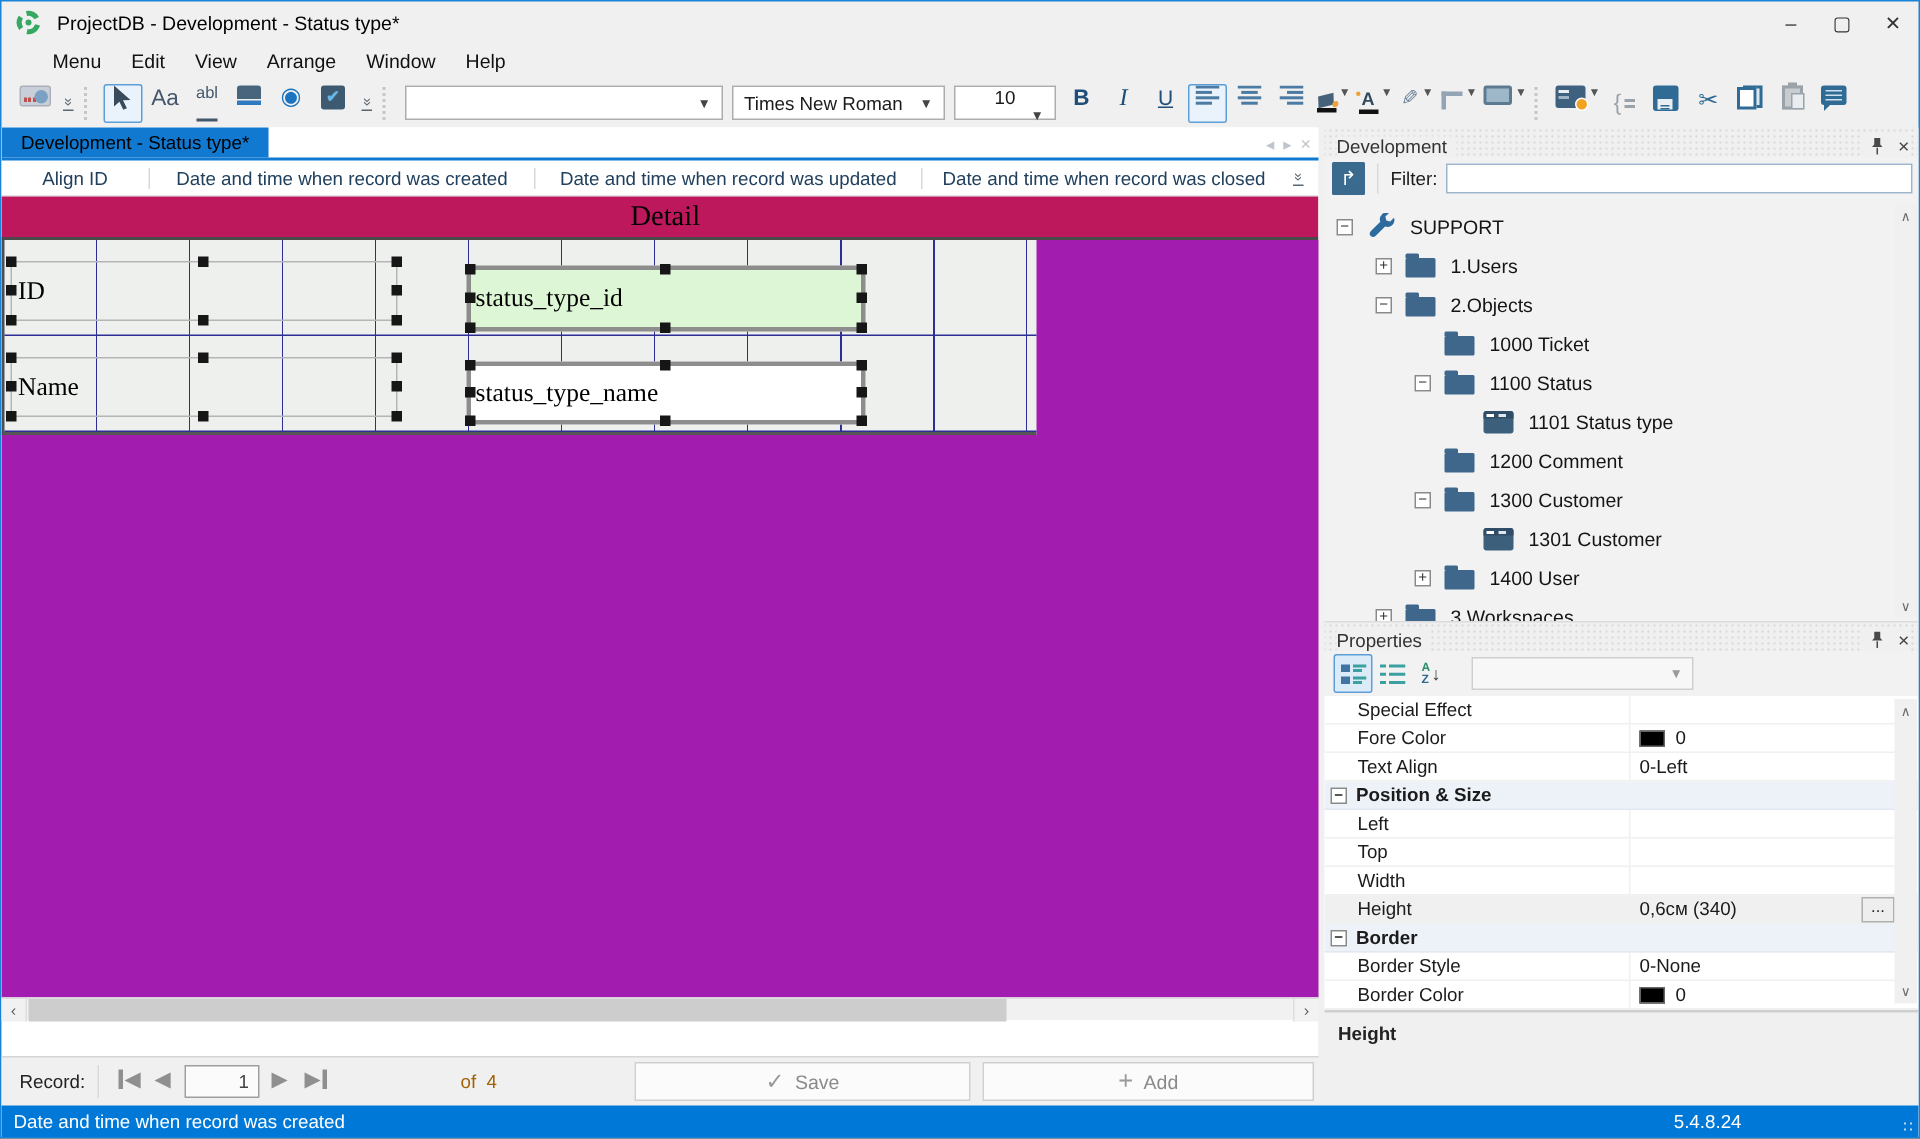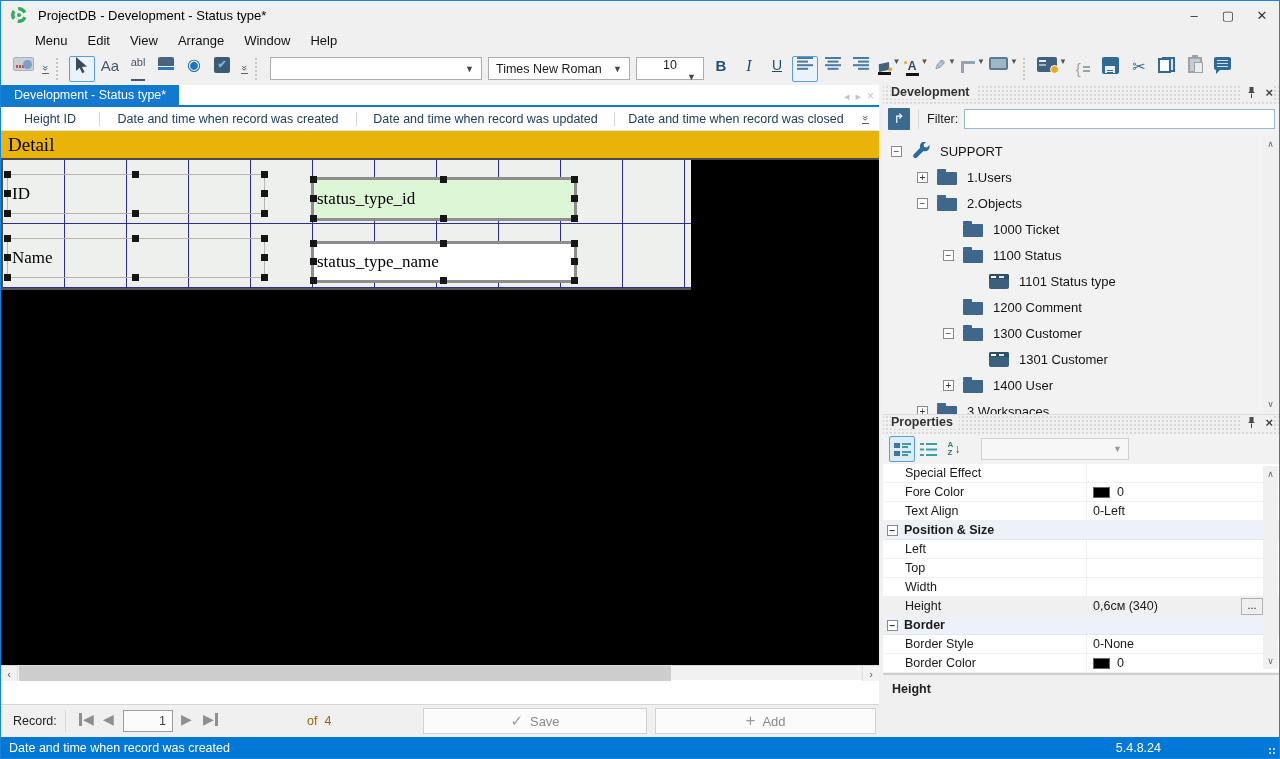--- a/index.html
+++ b/index.html
@@ -70,31 +70,31 @@
   .ic-paste:before{content:"";position:absolute;left:2px;top:-4px;width:6px;height:3px;background:#9aa2aa;}
   .ic-paste:after{content:"";position:absolute;right:-3px;bottom:-2px;width:7px;height:9px;background:#e9edf0;border:1px solid #9aa2aa;}
   .ic-comment{width:17px;height:13px;background:#2f6b94;border-radius:2px;position:relative;}
   .ic-comment:before{content:"";position:absolute;left:2px;bottom:-4px;border:3px solid transparent;border-top-color:#2f6b94;border-left-color:#2f6b94;}
   .ic-comment:after{content:"";position:absolute;left:3px;top:3px;width:11px;height:1px;background:#cfe0ec;box-shadow:0 3px 0 #cfe0ec,0 6px 0 #cfe0ec;}
   
   .main{flex:1;display:flex;min-height:0;}
   .left{width:878px;display:flex;flex-direction:column;background:#fff;}
   
   .tabbar{height:22px;background:#fff;border-bottom:2px solid #1179d0;display:flex;align-items:flex-end;position:relative;}
-  .tab{height:20px;background:#1179d0;color:#ffffff;font-size:12.5px;display:flex;align-items:center;padding:0 13px;}
+  .tab{height:20px;background:#1179d0;color:#000000;font-size:12.5px;display:flex;align-items:center;padding:0 13px;}
   .tabnav{position:absolute;right:5px;top:4px;display:flex;gap:6px;color:#c0c6cc;font-size:11px;align-items:center;}
   
   .colheads{height:24px;background:#fff;display:flex;align-items:center;border-bottom:1px solid #e4e4e4;}
   .colhead{font-size:12.5px;color:#21405e;text-align:center;position:relative;}
   .colhead + .colhead{border-left:1px solid #d8d8d8;}
   
-  .detailband{height:29px;background:#eab308;border-bottom:2px solid #4a4a4a;display:flex;align-items:center;}
+  .detailband{height:29px;background:#be185d;border-bottom:2px solid #4a4a4a;display:flex;align-items:center;justify-content:center;}
   .detail-text{font-family:"Liberation Serif",serif;font-size:19px;color:#000;padding-left:7px;}
   
-  .canvas{flex:1;background:#000000;position:relative;overflow:hidden;}
+  .canvas{flex:1;background:#a21caf;position:relative;overflow:hidden;}
   .surface{position:absolute;left:0;top:0;width:690px;height:130px;background:#eef0ee;
     border-left:2px solid #4f4f4f;border-bottom:2px solid #565656;
     background-image:repeating-linear-gradient(to right,transparent 0 61px,#2d2d94 61px 62px);}
   .grow{position:absolute;left:0;width:100%;height:64px;border-bottom:1px solid #2d2d94;}
   .grow.r1{top:0;}
   .grow.r2{top:64px;}
   .sel{position:absolute;z-index:2;}
   .sel-label{border:1px solid #b5b5b5;font-family:"Liberation Serif",serif;font-size:17px;color:#000;
     display:flex;align-items:center;padding-left:4px;}
   .sel-field{border:3px solid #8d8d8d;font-family:"Liberation Serif",serif;font-size:17px;color:#000;
@@ -118,23 +118,23 @@
   .seek .barL{border-left:3px solid #8f8f8f;height:13px;margin-right:1px;}
   .seek .barR{border-right:3px solid #8f8f8f;height:13px;margin-left:1px;}
   .rec-input{position:absolute;left:122px;top:5px;width:50px;height:22px;border:1px solid #9e9e9e;
     background:#fbfbfb;text-align:right;padding-right:6px;font-size:12.5px;color:#444;font-family:inherit;}
   .rec-of{position:absolute;left:306px;top:9px;color:#a16207;}
   .bigbtn{position:absolute;top:3px;height:26px;background:#fbfbfb;border:1px solid #d0d0d0;
     display:flex;align-items:center;justify-content:center;color:#8a8a8a;font-size:13px;gap:7px;}
   .bigbtn .bico{font-size:15px;color:#9a9a9a;}
   
   .right{flex:1;border-left:4px solid #f0f0f0;display:flex;flex-direction:column;background:#f2f2f2;min-width:0;}
-  .phead{height:20px;display:flex;align-items:flex-start;padding:0 6px 0 8px;color:#333;font-size:12.5px;
+  .phead{height:20px;display:flex;align-items:flex-end;padding:0 6px 0 8px;color:#333;font-size:12.5px;
     background:#f0f0f0;flex:0 0 auto;
-    background-image:radial-gradient(#d8d8d8 1px,transparent 1px);background-size:4px 4px;background-position:90px 8px;font-weight:bold;}
+    background-image:radial-gradient(#d8d8d8 1px,transparent 1px);background-size:4px 4px;background-position:90px 8px;}
   .phead .ptitle{background:#f0f0f0;padding-right:6px;}
   .phead .pbtns{margin-left:auto;display:flex;align-items:center;gap:8px;background:#f0f0f0;padding-left:6px;color:#444;}
   .pinic{display:flex;}
   .closeic{font-size:13px;color:#444;}
   .filterrow{height:27px;display:flex;align-items:center;background:#f2f2f2;flex:0 0 auto;position:relative;}
   .filterbtn{width:22px;height:22px;background:#3a6b8f;color:#fff;display:flex;align-items:center;justify-content:center;
     font-size:13px;margin-left:5px;border-radius:1px;}
   .filtersep{height:20px;border-left:1px solid #d9d9d9;margin:0 8px;}
   .filterlabel{font-size:12.5px;margin-right:6px;}
   .filterinput{flex:1;height:20px;border:1px solid #9db6cc;background:#fff;margin-right:4px;font-family:inherit;font-size:12px;padding:0 4px;}
@@ -357,21 +357,21 @@
       <div class="tabbar">
         <span class="tab">Development - Status type*</span>
         <span class="tabnav">
           <span>◂</span>
           <span>▸</span>
           <span style="font-size:12px;">×</span>
         </span>
       </div>
 
       <div class="colheads">
-        <span class="colhead" style="width:98px;">Height ID</span>
+        <span class="colhead" style="width:98px;">Align ID</span>
         <span class="colhead" style="width:257px;">Date and time when record was created</span>
         <span class="colhead" style="width:258px;">Date and time when record was updated</span>
         <span class="colhead" style="width:243px;">Date and time when record was closed</span>
         <span class="ovf" style="margin-left:2px;">
             <span class="ch">»</span>
             <span class="bar"></span>
           </span>
       </div>
 
       <div class="detailband">

